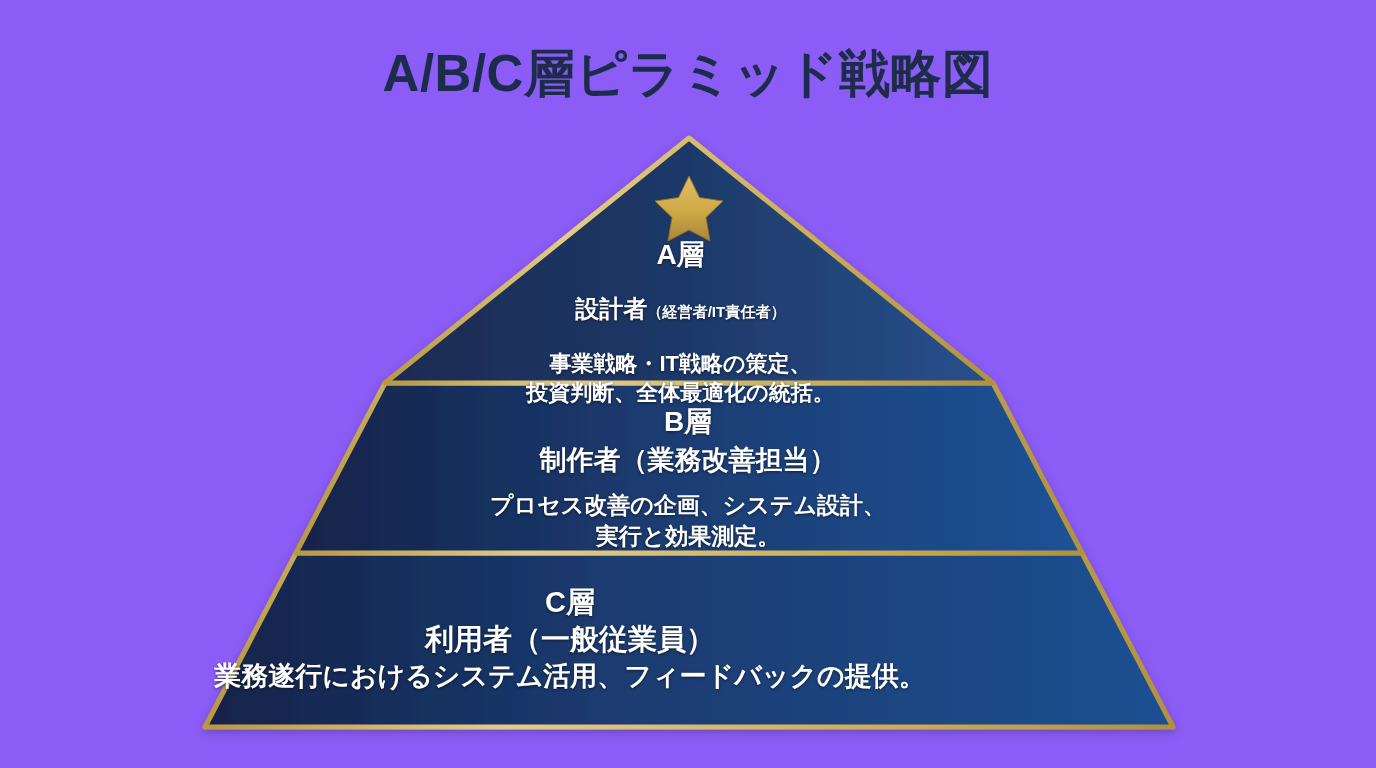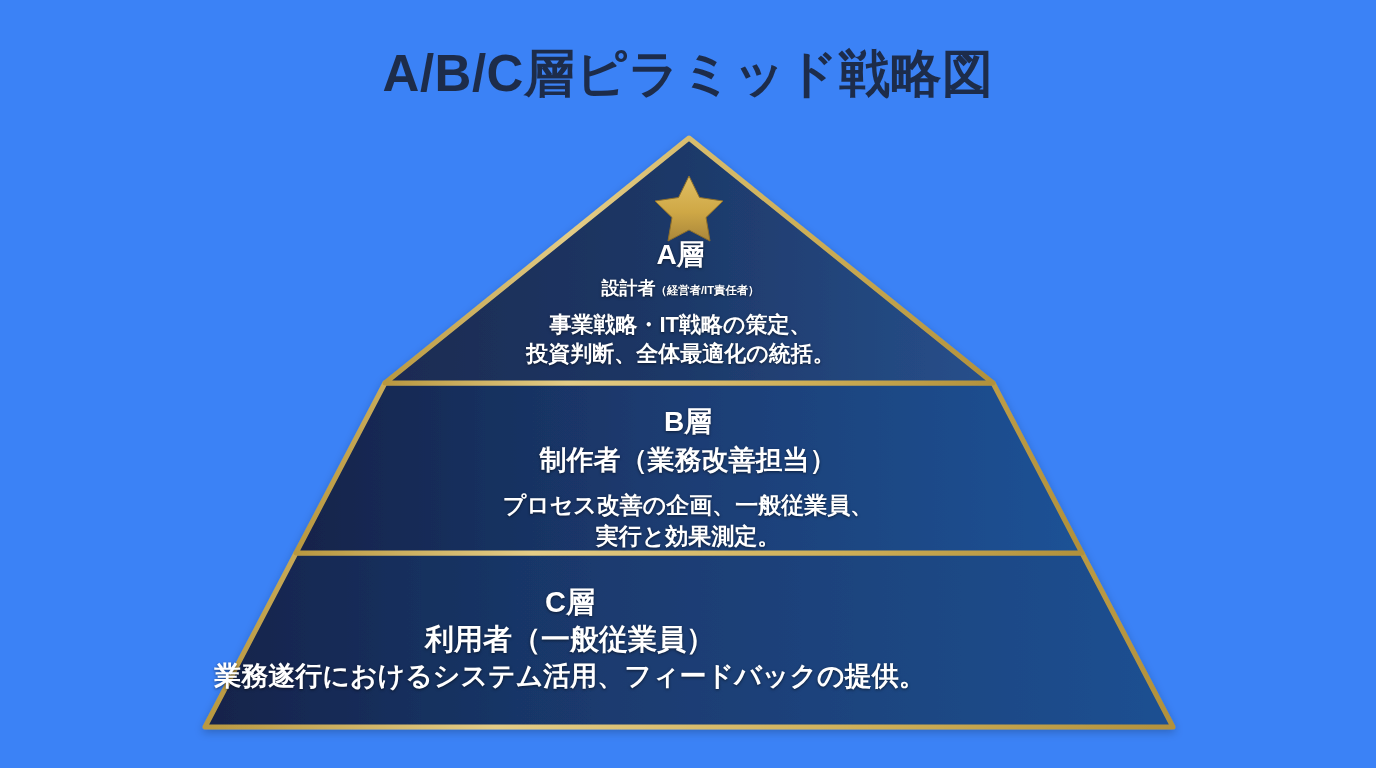--- a/index.html
+++ b/index.html
@@ -2,21 +2,21 @@
 <html><head>
 <meta charset="utf-8">
 <style>
   * { margin:0; padding:0; box-sizing:border-box; }
   html, body {
     width:1376px; height:768px;
     background:#ffffff;
     font-family:"Liberation Sans","DejaVu Sans",sans-serif;
     overflow:hidden;
   }
-  #canvas { position:relative; width:1376px; height:768px; background:#3b82f6;padding-left:36px; }
+  #canvas { position:relative; width:1376px; height:768px; background:#8b5cf6;padding-left:36px; }
 
   
   .title {
     position:absolute;
     top:46px; left:0; width:100%;
     text-align:center;
     font-size:51px;
     font-weight:700;
     color:#1d2c4a;
     letter-spacing:0.5px;
@@ -50,22 +50,22 @@
   }
   .tier-role .paren-small { font-size:0.63em; font-weight:700; }
   .tier-desc {
     font-weight:700;
     white-space:pre-line;
   }
 
   
   #tier-a-block { left:0; width:1361px; top:238px; }
   #tier-a-block .tier-name { font-size:28px; }
-  #tier-a-block .tier-role { font-size:18px; margin-top:6px; }
-  #tier-a-block .tier-desc { font-size:22px; margin-top:10px; line-height:1.32; }
+  #tier-a-block .tier-role { font-size:24px; margin-top:22px; }
+  #tier-a-block .tier-desc { font-size:22px; margin-top:26px; line-height:1.32; }
 
   
   #tier-b-block { left:0; width:1376px; top:405px; }
   #tier-b-block .tier-name { font-size:28px; }
   #tier-b-block .tier-role { font-size:27px; margin-top:5px; }
   #tier-b-block .tier-desc { font-size:23px; margin-top:13px; line-height:1.35; }
 
   
   #tier-c-block { left:0; width:1140px; top:585px; }
   #tier-c-block .tier-name { font-size:29px; }
@@ -132,21 +132,21 @@
     <div class="tier-role">
       <span>設計者</span><span class="paren-small">（経営者/IT責任者）</span>
     </div>
     <div class="tier-desc">事業戦略・IT戦略の策定、
 投資判断、全体最適化の統括。</div>
   </div>
 
   <div class="tier-text" id="tier-b-block">
     <div class="tier-name">B層</div>
     <div class="tier-role">制作者（業務改善担当）</div>
-    <div class="tier-desc">プロセス改善の企画、一般従業員、
+    <div class="tier-desc">プロセス改善の企画、システム設計、
 実行と効果測定。</div>
   </div>
 
   <div class="tier-text" id="tier-c-block">
     <div class="tier-name">C層</div>
     <div class="tier-role">利用者（一般従業員）</div>
     <div class="tier-desc">業務遂行におけるシステム活用、フィードバックの提供。</div>
   </div>
 
 </div>

